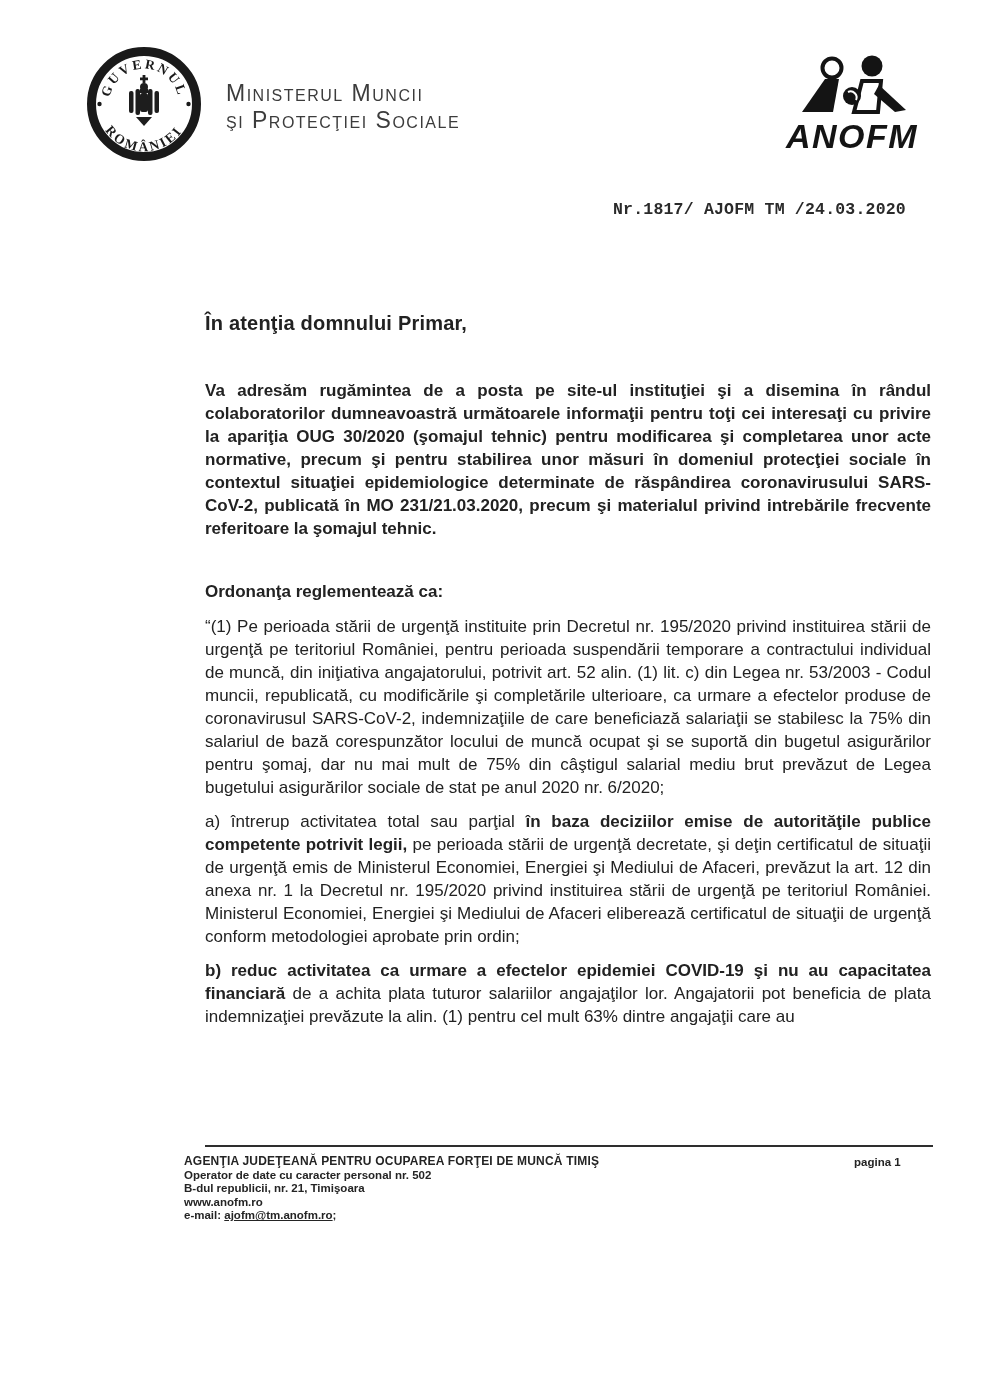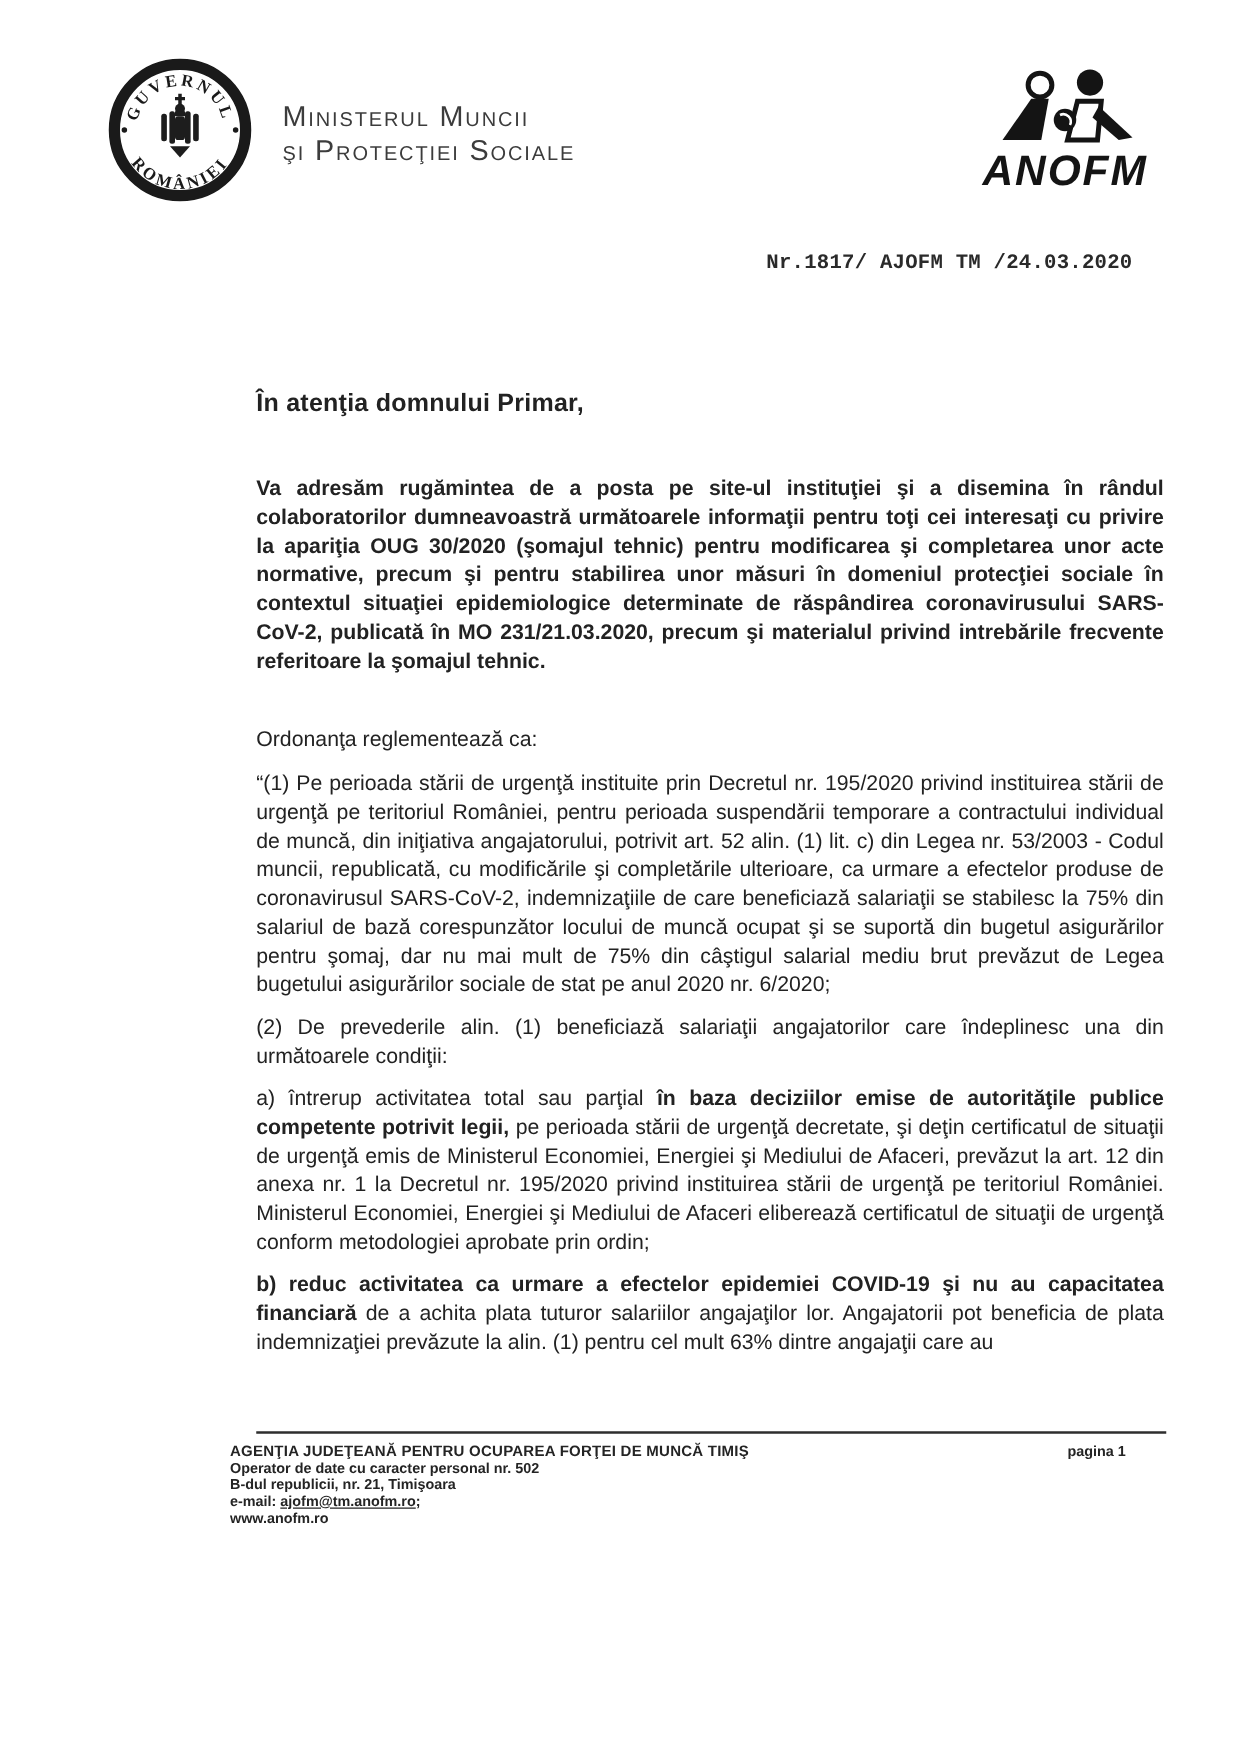--- a/index.html
+++ b/index.html
@@ -35,21 +35,21 @@
     font-size:20px;font-weight:bold;color:#222;
     margin:0 0 44px 0;line-height:24px;letter-spacing:0.2px;
   }
   .content p{
     font-size:17px;line-height:23px;
     text-align:justify;
     margin:0 0 11px 0;
     color:#222;
   }
   .p-intro{font-weight:bold;margin-bottom:40px !important;}
-  .p-label{margin-bottom:12px !important;}
+  .p-label{margin-bottom:12px !important;font-weight:bold;}
   .bold{font-weight:bold;}
   
   .footer-rule{position:absolute;left:205px;top:1145px;width:728px;height:2px;background:#2e2e2e;}
   .footer-info{
     position:absolute;left:184px;top:1155px;
     font-size:11.5px;font-weight:bold;line-height:13.6px;color:#242424;
   }
   .footer-info .agency{font-size:12px;letter-spacing:0.2px;}
   .email-link{text-decoration:underline;color:#242424;}
   .footer-page{
@@ -113,32 +113,31 @@
 
   <div class="content">
     <div class="salutation">În atenţia domnului Primar,</div>
 
     <p class="p-intro"><span class="bold">Va adresăm rugămintea de a posta pe site-ul instituţiei şi a disemina în rândul colaboratorilor dumneavoastră următoarele informaţii pentru toţi cei interesaţi cu privire la apariţia OUG 30/2020 (şomajul tehnic) pentru modificarea şi completarea unor acte normative, precum şi pentru stabilirea unor măsuri în domeniul protecţiei sociale în contextul situaţiei epidemiologice determinate de răspândirea coronavirusului SARS-CoV-2, publicată în MO 231/21.03.2020, precum şi materialul privind intrebările frecvente referitoare la şomajul tehnic.</span></p>
 
     <p class="p-label"><span>Ordonanţa reglementează ca:</span></p>
 
     <p><span>“(1) Pe perioada stării de urgenţă instituite prin Decretul nr. 195/2020 privind instituirea stării de urgenţă pe teritoriul României, pentru perioada suspendării temporare a contractului individual de muncă, din iniţiativa angajatorului, potrivit art. 52 alin. (1) lit. c) din Legea nr. 53/2003 - Codul muncii, republicată, cu modificările şi completările ulterioare, ca urmare a efectelor produse de coronavirusul SARS-CoV-2, indemnizaţiile de care beneficiază salariaţii se stabilesc la 75% din salariul de bază corespunzător locului de muncă ocupat şi se suportă din bugetul asigurărilor pentru şomaj, dar nu mai mult de 75% din câştigul salarial mediu brut prevăzut de Legea bugetului asigurărilor sociale de stat pe anul 2020 nr. 6/2020;</span></p>
 
-    <p><span>(2) De prevederile alin. (1) beneficiază salariaţii angajatorilor care îndeplinesc una din următoarele condiţii:</span></p>
 
     <p><span>a) întrerup activitatea total sau parţial </span><span class="bold">în baza deciziilor emise de autorităţile publice competente potrivit legii, </span><span>pe perioada stării de urgenţă decretate, şi deţin certificatul de situaţii de urgenţă emis de Ministerul Economiei, Energiei şi Mediului de Afaceri, prevăzut la art. 12 din anexa nr. 1 la Decretul nr. 195/2020 privind instituirea stării de urgenţă pe teritoriul României. Ministerul Economiei, Energiei şi Mediului de Afaceri eliberează certificatul de situaţii de urgenţă conform metodologiei aprobate prin ordin;</span></p>
 
     <p><span class="bold">b) reduc activitatea ca urmare a efectelor epidemiei COVID-19 şi nu au capacitatea financiară </span><span>de a achita plata tuturor salariilor angajaţilor lor. Angajatorii pot beneficia de plata indemnizaţiei prevăzute la alin. (1) pentru cel mult 63% dintre angajaţii care au</span></p>
   </div>
 
   <div class="footer-rule"></div>
 
   <div class="footer-info">
     <div class="agency">AGENŢIA JUDEŢEANĂ PENTRU OCUPAREA FORŢEI DE MUNCĂ TIMIŞ</div>
     <div>Operator de date cu caracter personal nr. 502</div>
     <div>B-dul republicii, nr. 21, Timişoara</div>
+    <div>www.anofm.ro</div>
     <div><span>e-mail: </span><span class="email-link">ajofm@tm.anofm.ro</span><span>;</span></div>
-    <div>www.anofm.ro</div>
   </div>
 
   <div class="footer-page">pagina 1</div>
 
 </div>
 
 </body></html>

